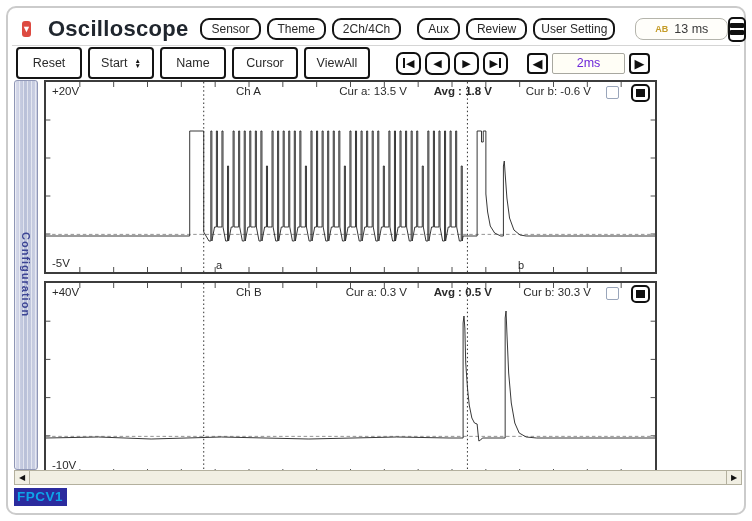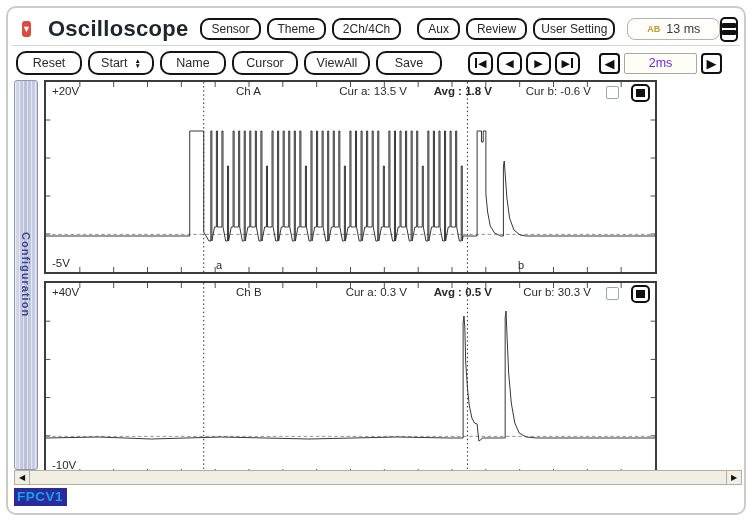--- a/index.html
+++ b/index.html
@@ -15,21 +15,21 @@
 
   .app-icon { width:19px; height:16px; background:#dd4a41; border-radius:3px; display:flex;
               align-items:center; justify-content:center; color:#fff; font-size:9px; line-height:1; margin:0 8px 0 6px; }
   .vsep { width:1px; height:22px; background:#d0d0d0; margin-right:9px; }
   .title { font-size:22px; font-weight:bold; color:#20262e; letter-spacing:.3px; margin-right:12px; }
 
   .btn { height:22px; border:2px solid #141414; border-radius:9px; background:#fff;
          font-family:"Liberation Sans",sans-serif; font-size:12px; color:#2a2a2a;
          display:inline-flex; align-items:center; justify-content:center;
          padding:0 9px; margin-right:6px; white-space:nowrap; cursor:pointer; }
-  .row2 .btn { height:24px; border-radius:10px; font-size:12.5px; min-width:66px; }
+  .row2 .btn { height:32px; border-radius:4px; font-size:12.5px; min-width:66px; }
 
   .time-box { height:22px; min-width:93px; border:1.5px solid #b4b4ac; background:#fffefa; border-radius:8px;
               display:inline-flex; align-items:center; justify-content:center; gap:6px; margin-left:8px;
               font-size:12.5px; color:#3a3a3a; }
   .gold-ic { font-size:9px; font-weight:bold; color:#c59c28; letter-spacing:0; }
 
   .panel-btn { margin-left:auto; width:26px; height:25px; border:2.5px solid #101010; border-radius:5px;
                background:#fff; display:flex; flex-direction:column; align-items:center; justify-content:center; gap:2.5px; cursor:pointer; }
   .panel-btn .bar { width:14px; height:4.5px; background:#101010; border-radius:1px; }
 
@@ -96,21 +96,21 @@
 
     <div class="row1">
       <div class="app-icon">▼</div>
       <div class="vsep"></div>
       <div class="title">Oscilloscope</div>
       <button class="btn">Sensor</button>
       <button class="btn">Theme</button>
       <button class="btn">2Ch/4Ch</button>
       <button class="btn" style="margin-left:10px;">Aux</button>
       <button class="btn">Review</button>
-      <button class="btn" style="padding:0 6px;margin-right:4px;">User Setting</button>
+      <button class="btn" style="padding:0 6px;margin-right:12px;">User Setting</button>
       <div class="time-box">
         <span class="gold-ic">AB</span>
         <span>13 ms</span>
       </div>
       <div class="panel-btn">
         <div class="bar"></div>
         <div class="bar"></div>
       </div>
     </div>
 
@@ -121,21 +121,20 @@
       <button class="btn">
         <span>Start</span>
         <span class="spinner">
           <span>▲</span>
             <span>▼</span>
         </span>
       </button>
       <button class="btn">Name</button>
       <button class="btn">Cursor</button>
       <button class="btn">ViewAll</button>
-      <button class="btn">Save</button>
 
       <div class="nav-group">
         <div class="nav-btn">
           <span class="vbar"></span>
             <span>◀</span>
         </div>
         <div class="nav-btn">
             <span>◀</span>
           </div>
         <div class="nav-btn">

